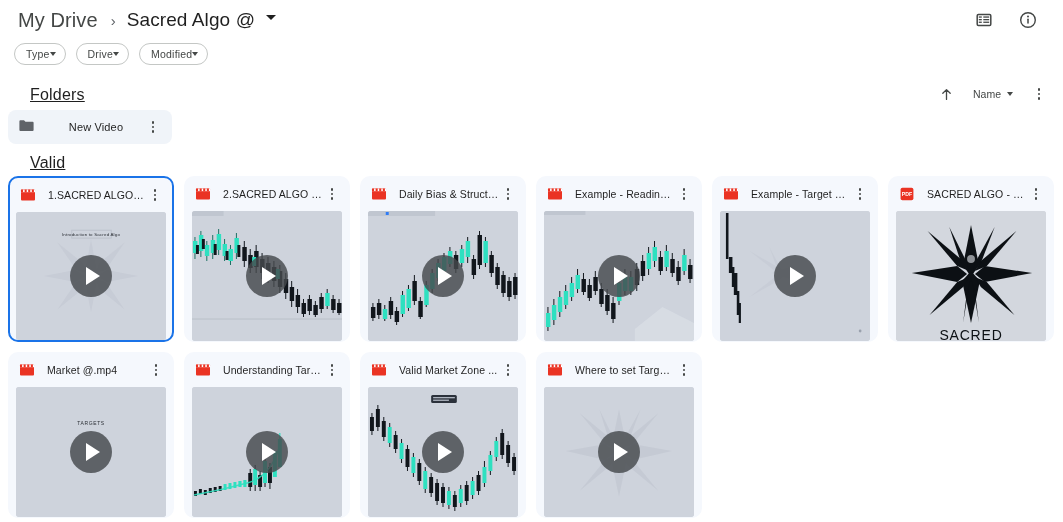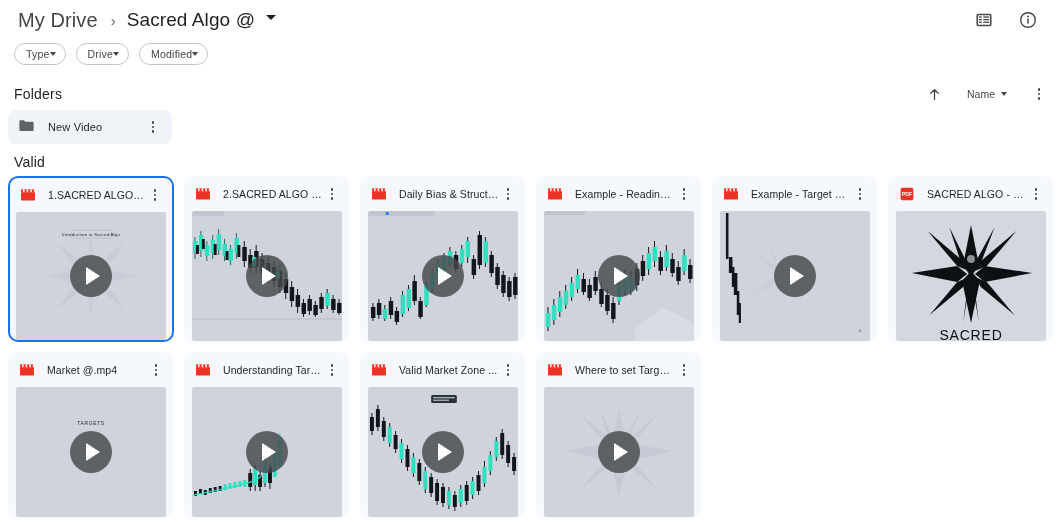--- a/index.html
+++ b/index.html
@@ -56,30 +56,31 @@
     display: flex; align-items: center; 
     padding: 0 9px 0 11px; cursor: pointer; letter-spacing: .2px;
   }
   .chip .chip-caret {
     width: 0; height: 0; border-left: 3.5px solid transparent;
     border-right: 3.5px solid transparent; border-top: 4px solid #444746;
   }
 
   
   .section-label {
-    position: absolute; left: 14px; font-size: 14px; color: #1f1f1f;
+    position: absolute; left: 30px; font-size: 16px; color: #1f1f1f;
     letter-spacing: .2px;
+    text-decoration: underline;
   }
   #folders-label { top: 86px; }
   #files-label   { top: 154px; }
 
   
   .sortbar {
     position: absolute; right: 12px; top: 82px;
-    display: flex; align-items: center; gap: 16px;
+    display: flex; align-items: center; gap: 10px;
   }
   .sortbar .sicon {
     width: 24px; height: 24px; display: flex; align-items: center;
     justify-content: center; border-radius: 50%; cursor: pointer;
     color: #444746;
   }
   .sort-name {
     display: flex; align-items: center; gap: 6px; cursor: pointer;
     font-size: 10.5px; color: #444746; padding: 3px 4px;
   }
@@ -88,21 +89,21 @@
     border-right: 3.5px solid transparent; border-top: 4px solid #444746;
   }
   .kebab { display: flex; flex-direction: column; gap: 2.2px; align-items: center; }
   .kebab i { width: 2.6px; height: 2.6px; border-radius: 50%; background: #444746; display: block; }
 
   
   .folder-card {
     position: absolute; left: 8px; top: 110px;
     width: 164px; height: 34px; border-radius: 8px;
     background: #f0f4f9; display: flex; align-items: center;
-    padding: 0 10px; cursor: pointer;
+    padding: 0 10px; cursor: pointer; text-align: center;
   }
   .folder-card .fname {
     font-size: 11px; color: #1f1f1f; margin-left: 13px; flex: 1;
     letter-spacing: .15px;
   }
 
   
   .grid {
     position: absolute; left: 8px; top: 176px;
     width: 1050px;

